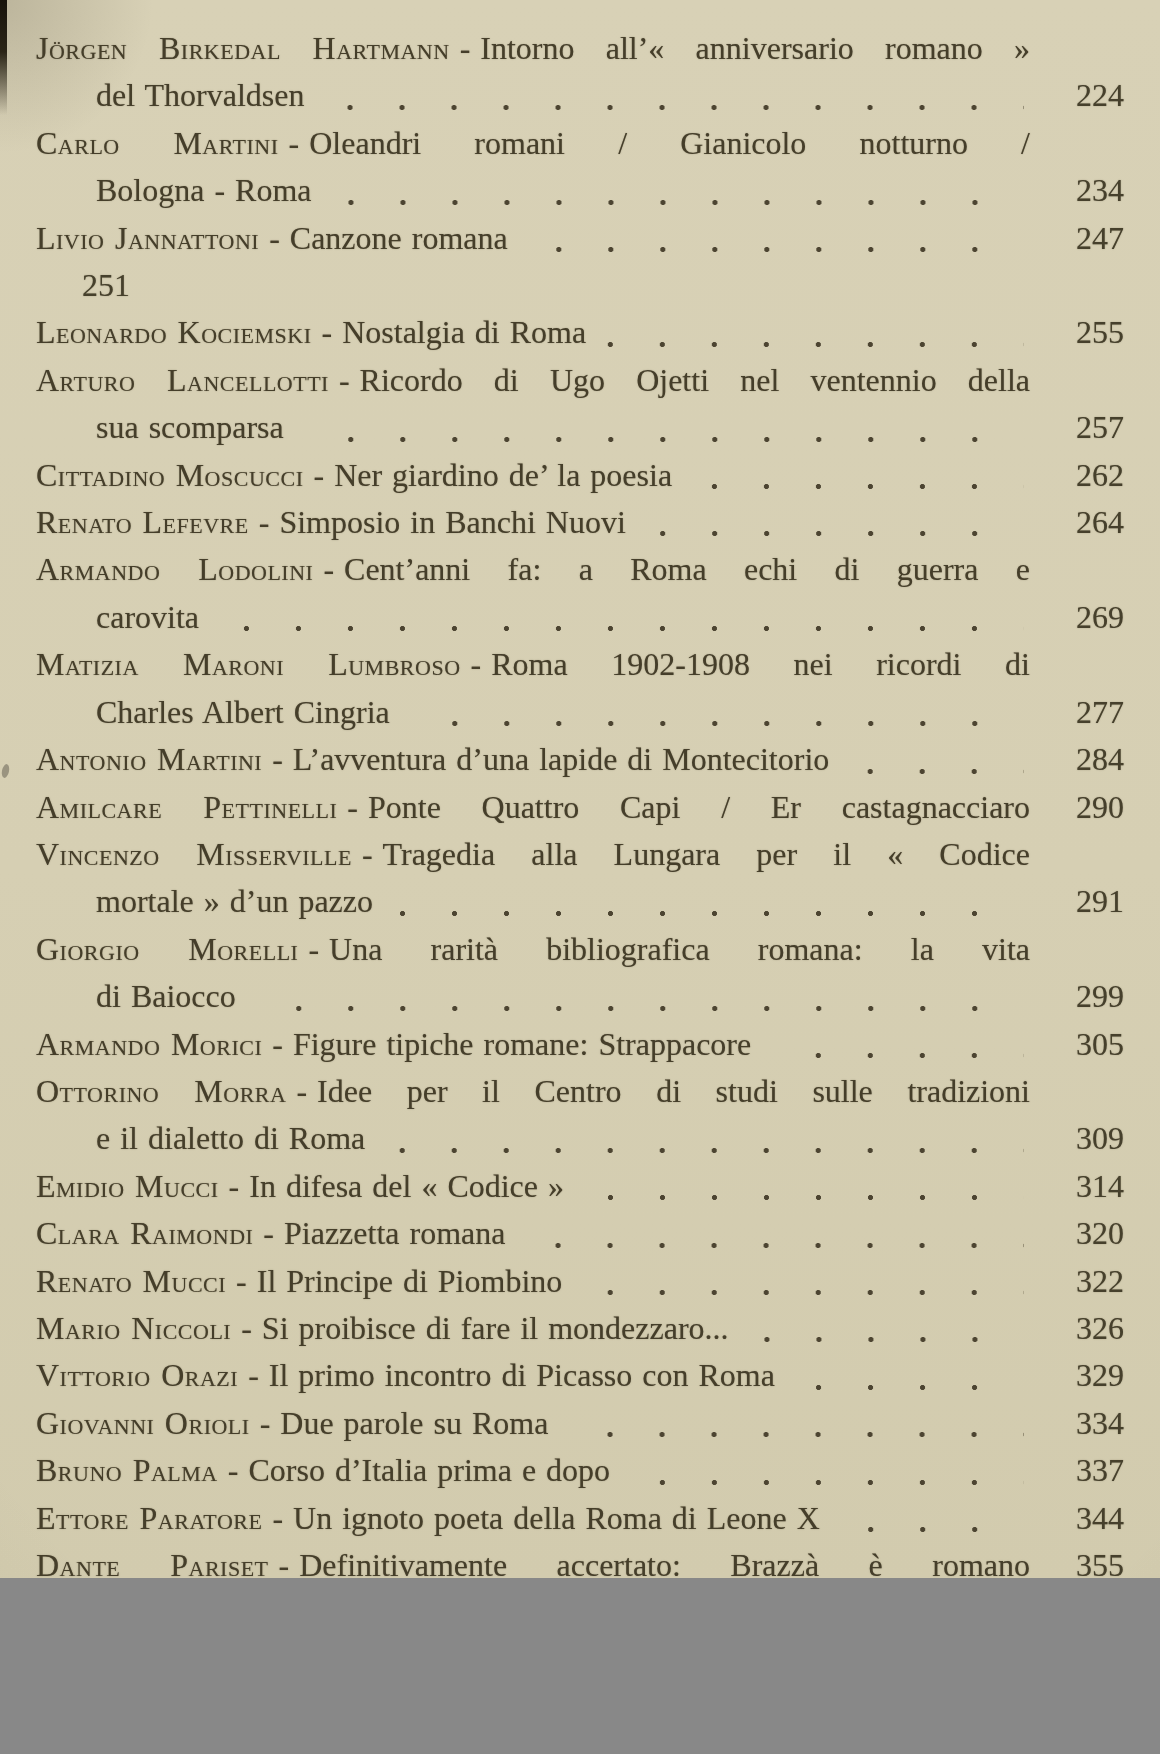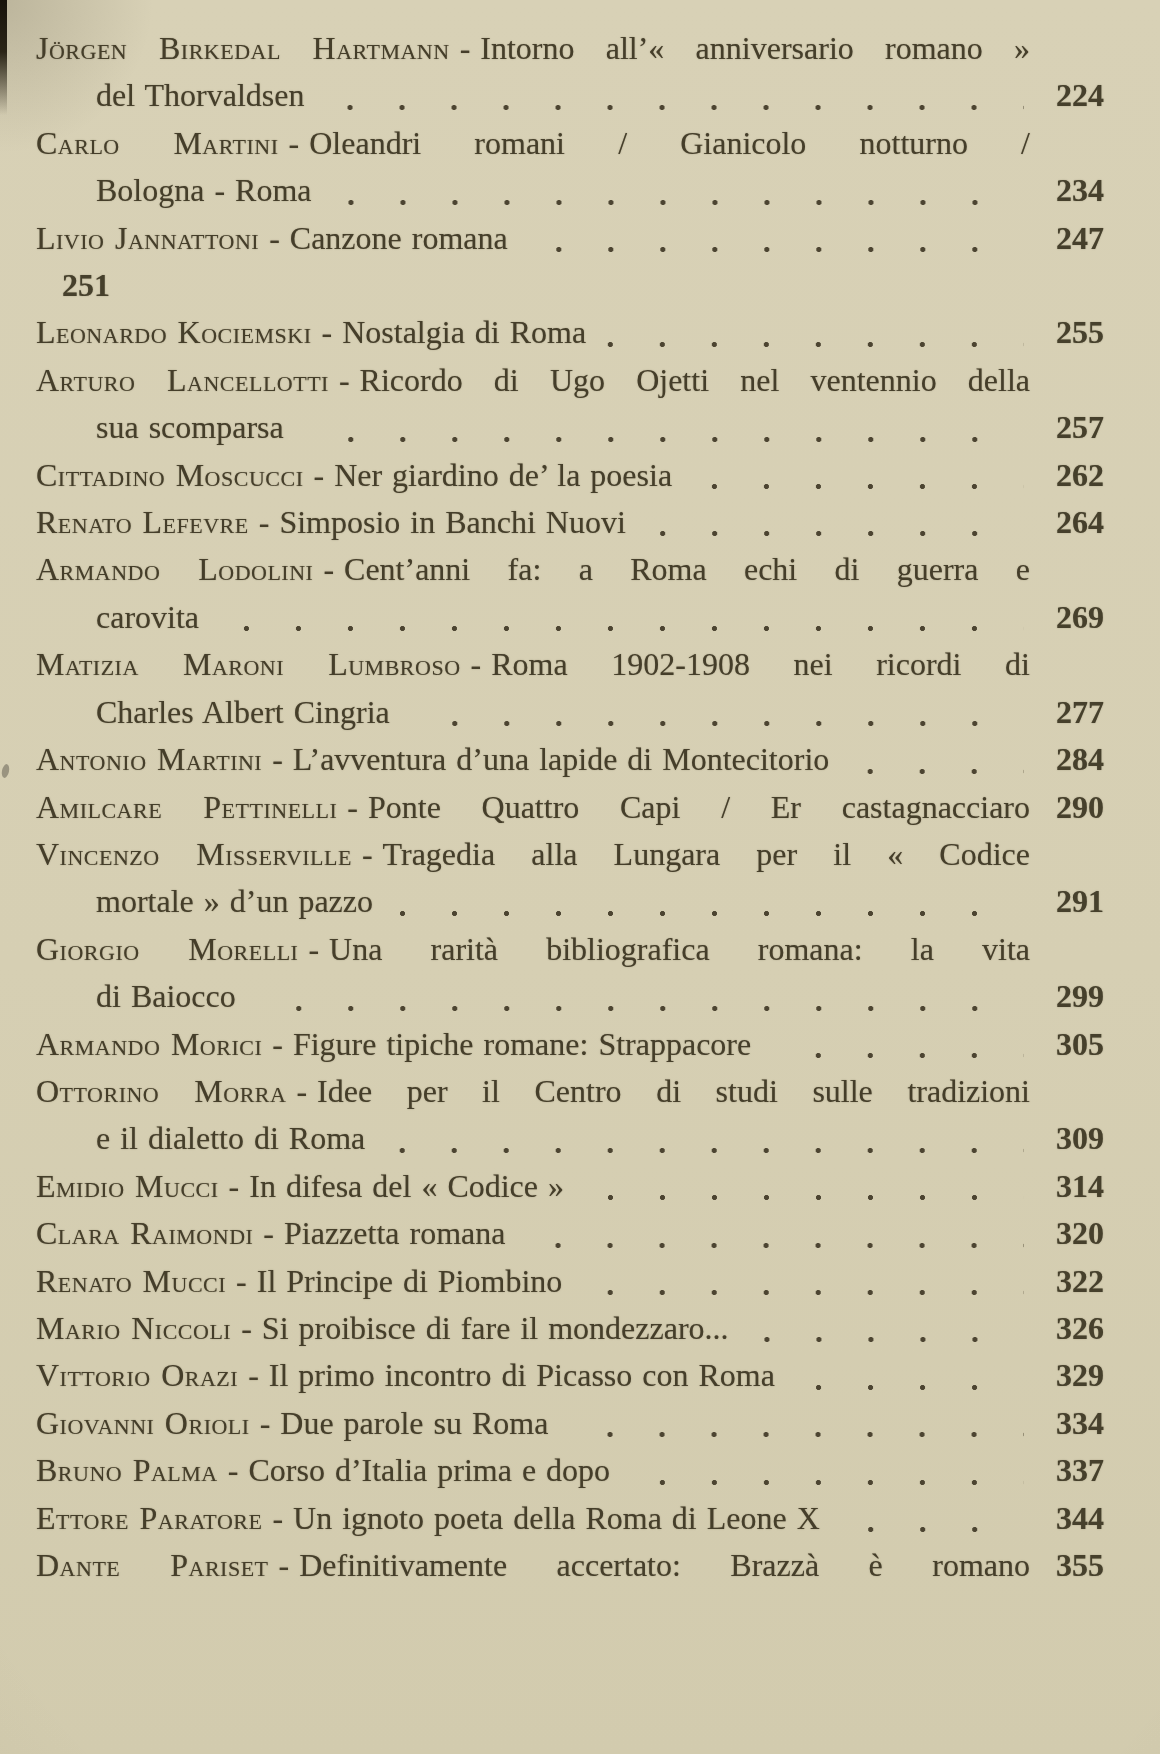--- a/index.html
+++ b/index.html
@@ -1,20 +1,20 @@
 <!DOCTYPE html>
 <html><head>
 <meta charset="utf-8">
 <title>Indice</title>
 <style>
   html,body { margin:0; padding:0; background:#888; }
   .paper {
     position: relative;
     width: 1160px;
-    height: 1754px;
+    height: 1578px;
     margin: 0;
     overflow: hidden;
     background:
       radial-gradient(circle 220px at 0% 0%, rgba(40,33,18,0.16), rgba(40,33,18,0) 70%),
       radial-gradient(ellipse 125% 118% at 52% 45%, rgba(0,0,0,0) 58%, rgba(60,52,30,0.10) 86%, rgba(58,50,28,0.20) 100%),
       linear-gradient(180deg, #d8d1b6 0%, #d6cfb3 55%, #d2cbae 100%);
     font-family: "Liberation Serif", "DejaVu Serif", serif;
     color: #453e2a;
   }
   
@@ -52,25 +52,24 @@
     background-image: radial-gradient(circle at 2.5px 2.5px, #4c4431 2.2px, rgba(0,0,0,0) 2.9px);
     background-size: 52px 5px;
     background-repeat: repeat-x;
     background-position: right center;
   }
   .leader.empty { flex: 0 0 0; margin: 0; background: none; }
   .pagenum {
     flex: 0 0 130px;
     box-sizing: border-box;
     text-align: right;
-    padding-right: 56px;
+    padding-right: 36px;
     font-variant-numeric: oldstyle-nums;
     font-feature-settings: "onum" 1;
     color: #46402c;
-    font-weight: bold;
   }
 </style>
 </head>
 <body>
 
 <div class="paper">
   <div class="edge-strip"></div>
   <div class="speck"></div>
   <div class="toc" id="toc">
   <div class="entry">

